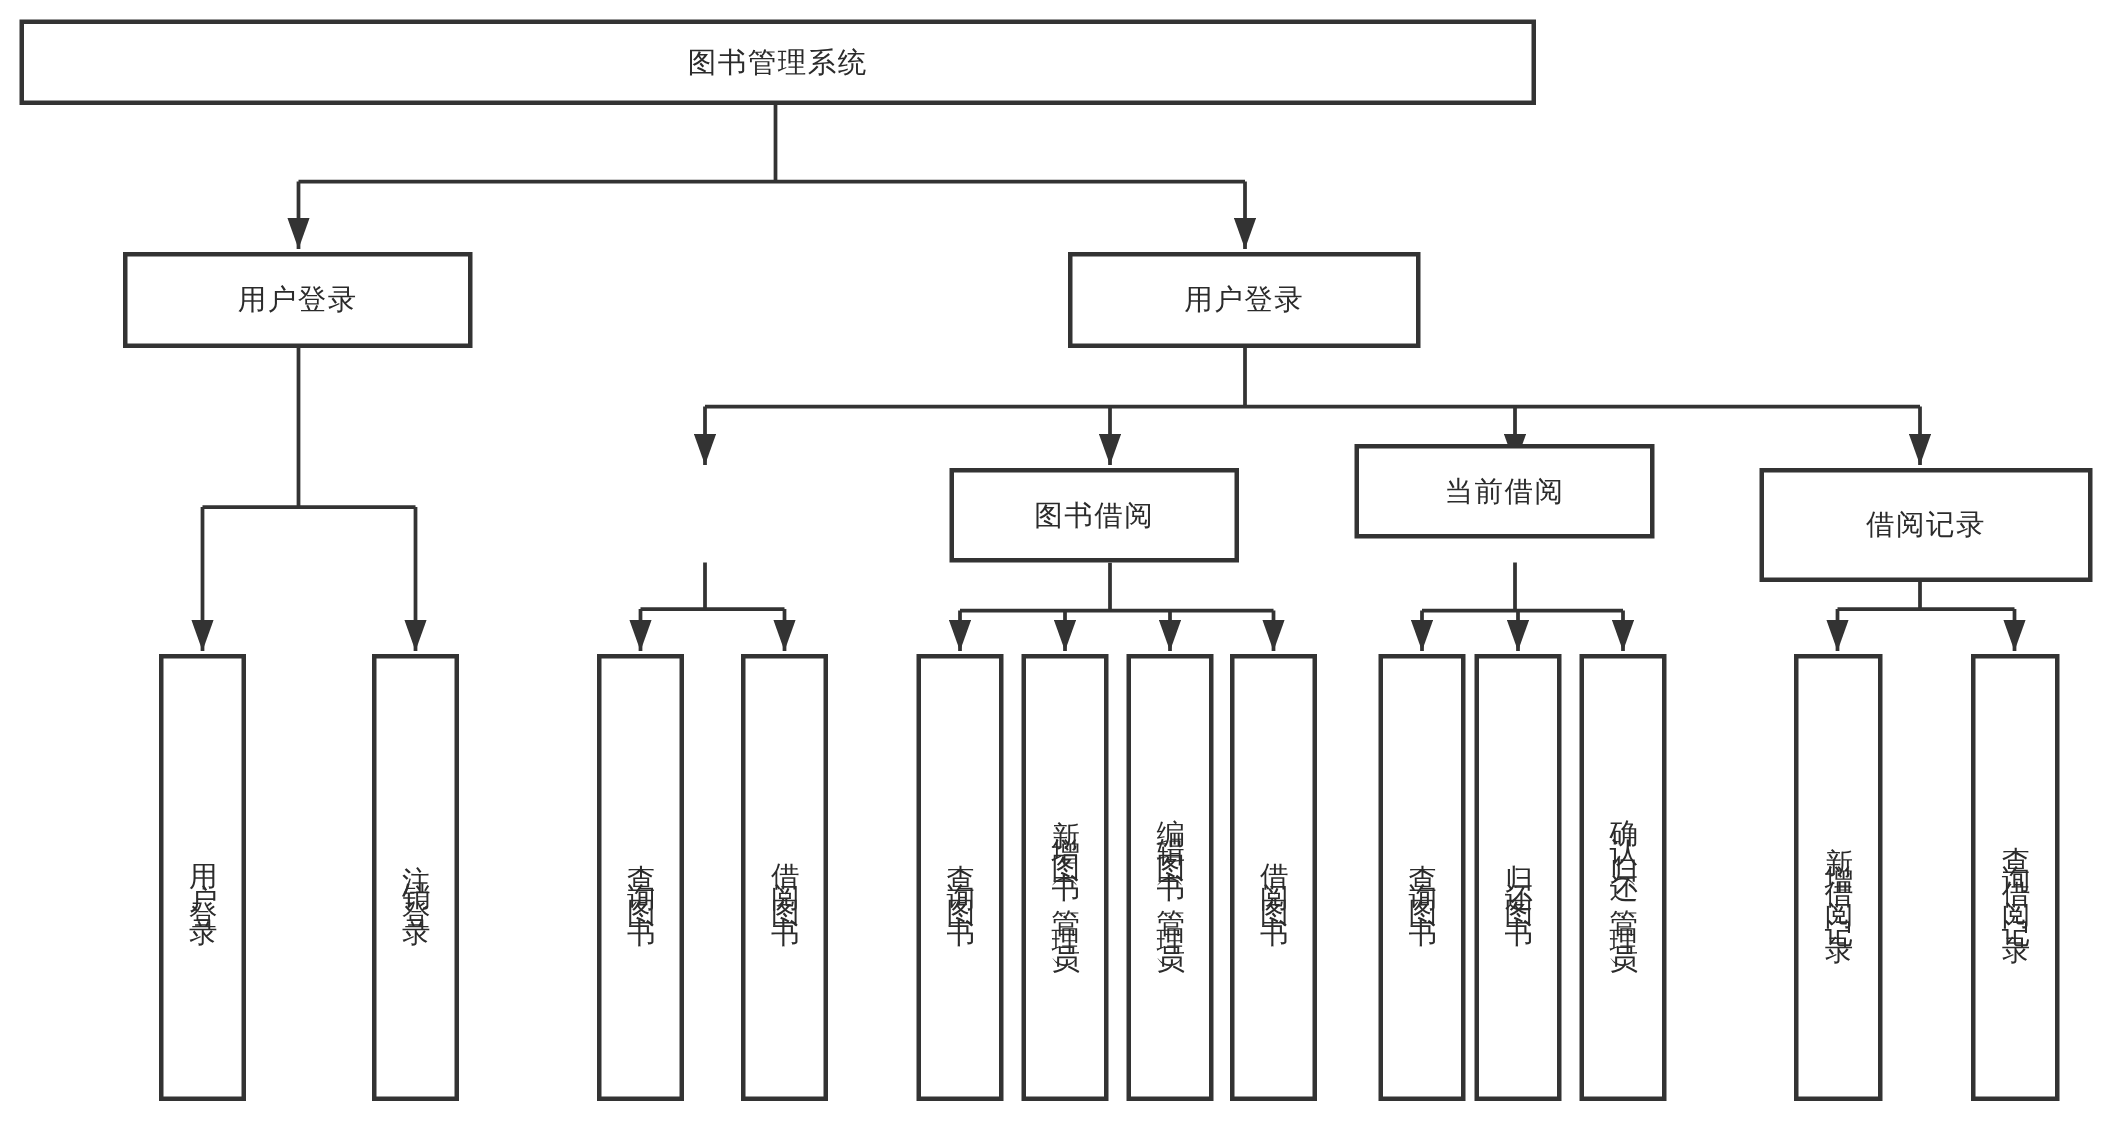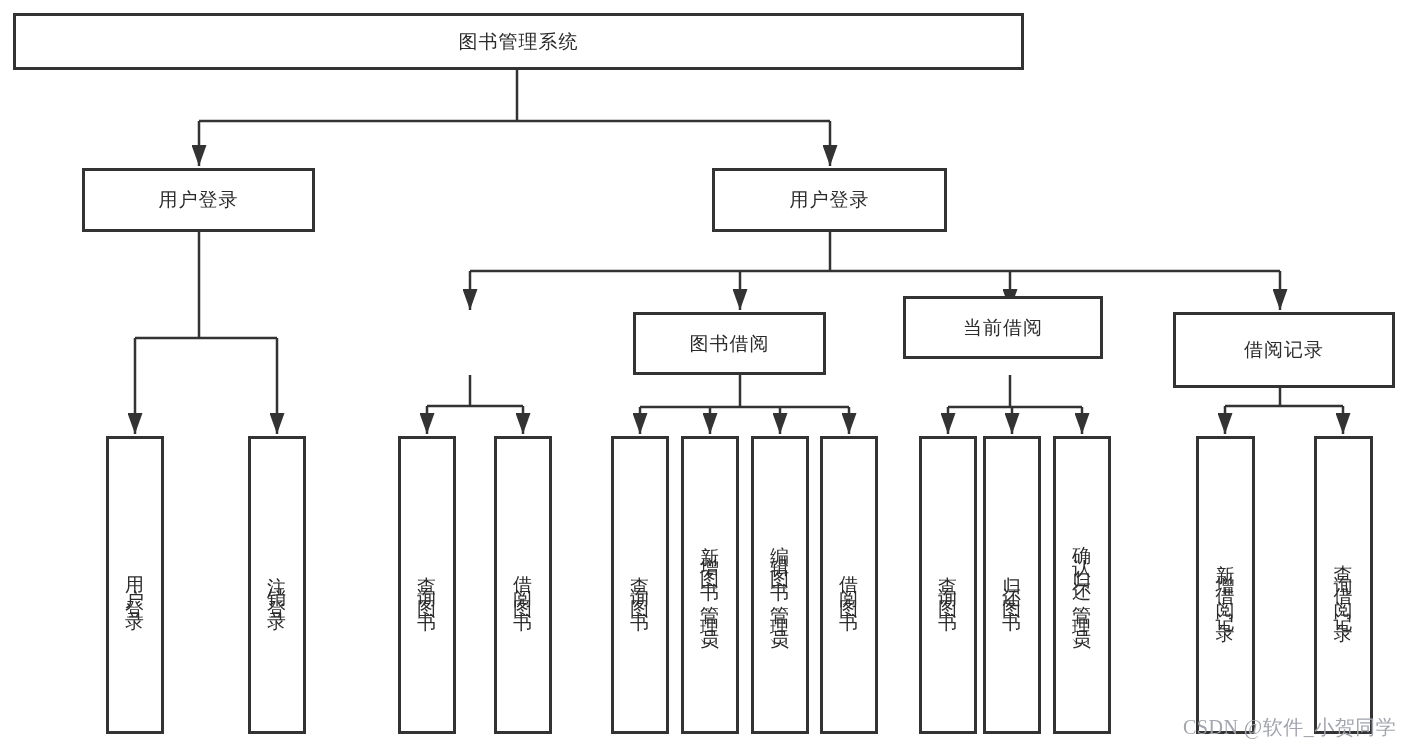--- a/index.html
+++ b/index.html
@@ -132,15 +132,14 @@
   <div class="node leaf" style="left:751px;top:436px;width:58px;height:298px">编辑图书（管理员）</div>
   <div class="node leaf" style="left:820px;top:436px;width:58px;height:298px">借阅图书</div>
 
   <div class="node leaf" style="left:919px;top:436px;width:58px;height:298px">查询图书</div>
   <div class="node leaf" style="left:983px;top:436px;width:58px;height:298px">归还图书</div>
   <div class="node leaf" style="left:1053px;top:436px;width:58px;height:298px">确认归还（管理员）</div>
 
   <div class="node leaf" style="left:1196px;top:436px;width:59px;height:298px">新增借阅记录</div>
   <div class="node leaf" style="left:1314px;top:436px;width:59px;height:298px">查询借阅记录</div>
 
-  <div class="watermark">CSDN @软件_小贺同学</div>
 
 </div>
 
 </body></html>

